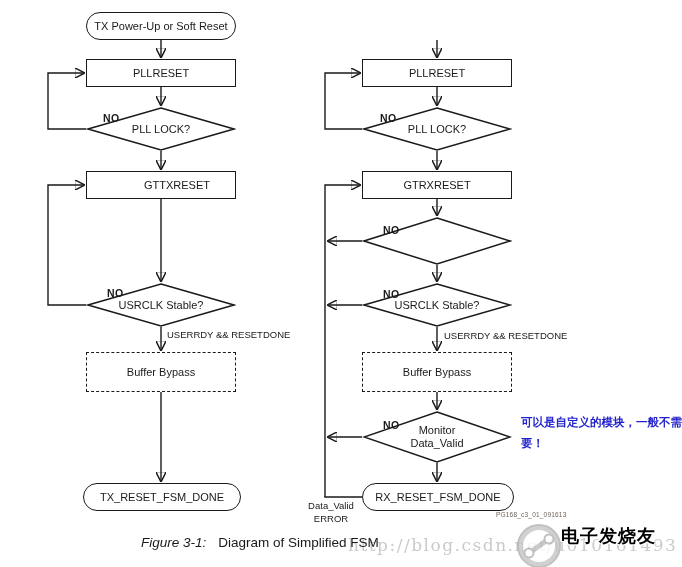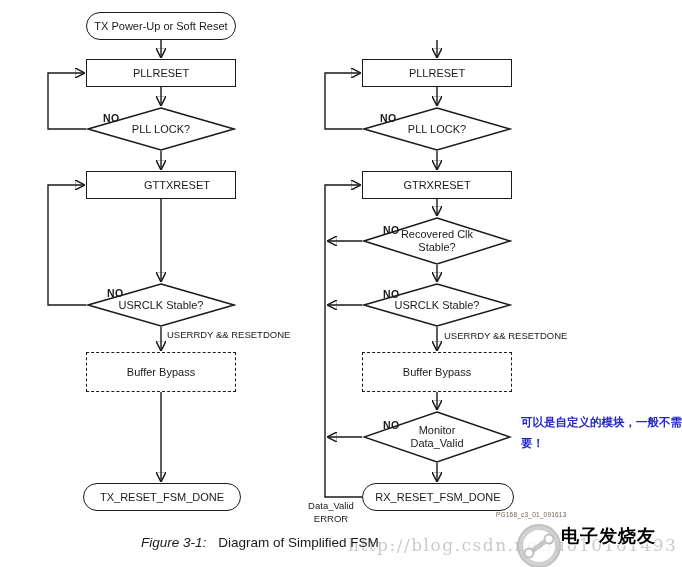--- a/index.html
+++ b/index.html
@@ -130,24 +130,20 @@
   </div>
 
   <div class="node rect" style="left:362px;top:171px;width:150px;height:28px;">
     <span>GTRXRESET</span>
   </div>
 
   <div class="node diamond" style="left:362px;top:217px;width:150px;height:48px;">
     <svg width="150" height="48">
       <polygon points="75,1 148,24 75,47 2,24" fill="#ffffff" stroke="#1a1a1a" stroke-width="1.5"></polygon>
     </svg>
-    <div class="dtext">
-      <div>Recovered Clk</div>
-      <div>Stable?</div>
-    </div>
   </div>
 
   <div class="node diamond" style="left:362px;top:283px;width:150px;height:44px;">
     <svg width="150" height="44">
       <polygon points="75,1 148,22 75,43 2,22" fill="#ffffff" stroke="#1a1a1a" stroke-width="1.5"></polygon>
     </svg>
     <div class="dtext">USRCLK Stable?</div>
   </div>
 
   <div class="node dashedbox" style="left:362px;top:352px;width:150px;height:40px;">

